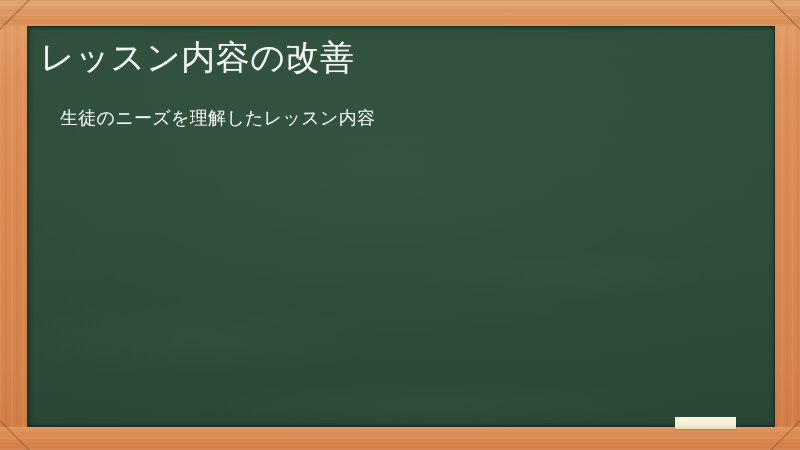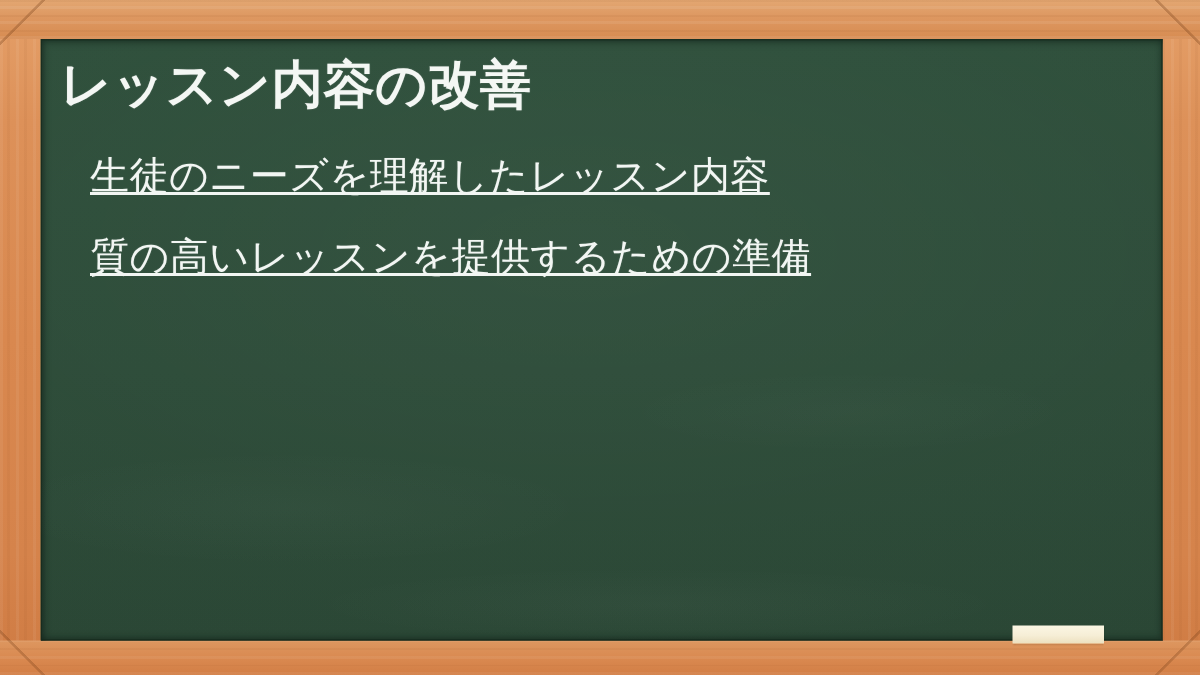--- a/index.html
+++ b/index.html
@@ -130,44 +130,43 @@
     position: absolute;
     inset: 0;
     padding: 10px 22px 0 13px;
     box-sizing: border-box;
   }
 
   .slide-title {
     color: #f4f7f4;
     font-size: 34px;
     line-height: 42px;
-    font-weight: 700;
+    font-weight: 400;
     letter-spacing: 0.5px;
     margin: 0 0 0 0;
     padding-left: 0;
     white-space: nowrap;
     text-shadow: 0 0 1px rgba(255,255,255,0.28);
   }
 
   .bullet-list {
     list-style: none;
     margin: 13px 0 0 0;
     padding: 0;
   }
 
   .bullet-item {
     color: #f2f6f3;
-    font-size: 26px;
+    font-size: 18px;
     line-height: 54px;
     font-weight: 400;
     letter-spacing: 0.3px;
     padding-left: 20px;
     white-space: nowrap;
     text-shadow: 0 0 1px rgba(255,255,255,0.22);
-    text-decoration: underline;
   }
 
   
   .chalk {
     position: absolute;
     left: 675px;
     top: 417px;
     width: 61px;
     height: 12px;
     background: linear-gradient(180deg, #fbf6e4 0%, #f6eed6 55%, #ece0bf 100%);
@@ -190,21 +189,20 @@
 
   <div class="board">
     <div class="board-dust"></div>
 
     <div class="board-content">
 
       <h1 class="slide-title">レッスン内容の改善</h1>
 
       <ul class="bullet-list">
         <li class="bullet-item">生徒のニーズを理解したレッスン内容</li>
-        <li class="bullet-item">質の高いレッスンを提供するための準備</li>
       </ul>
 
     </div>
   </div>
 
   <div class="chalk"></div>
 
 </div>
 
 </body></html>

